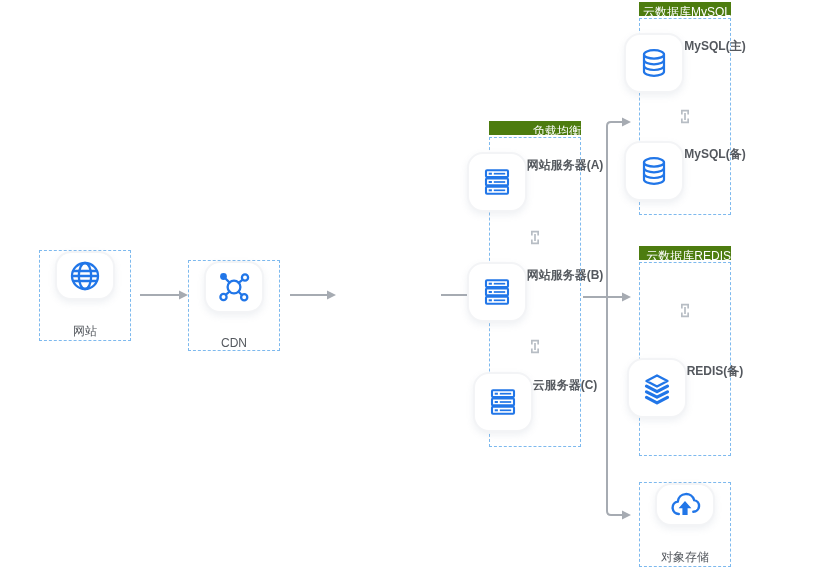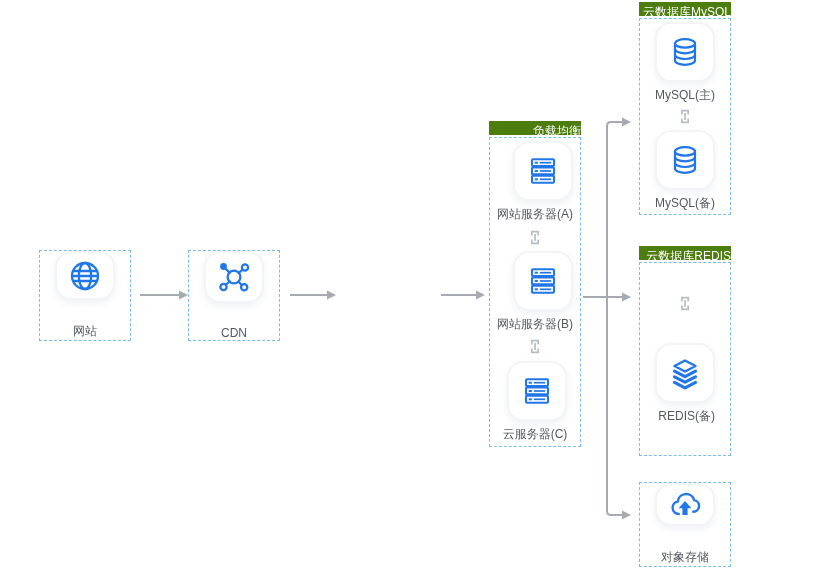--- a/index.html
+++ b/index.html
@@ -6,21 +6,21 @@
   body{font-family:"Liberation Sans","DejaVu Sans",sans-serif;}
   #canvas{position:relative;width:820px;height:572px;background:#ffffff;overflow:hidden;}
   #connectors{position:absolute;left:0;top:0;width:820px;height:572px;pointer-events:none;}
 
   .node,.group{position:absolute;box-sizing:border-box;}
   .node{border:1px dashed #7db9ee;display:flex;flex-direction:column;align-items:center;justify-content:center;gap:18px;}
   .group .ghead{height:14px;line-height:20px;background:#4d7c0f;color:#ffffff;font-size:12px;text-align:right;
                 overflow:hidden;white-space:nowrap;}
   .group .gbody{margin-top:2px;border:1px dashed #7db9ee;box-sizing:border-box;
                 display:flex;flex-direction:column;align-items:center;justify-content:space-evenly;}
-  .gunit{display:flex;flex-direction:column;align-items:flex-end;}
+  .gunit{display:flex;flex-direction:row;align-items:flex-start;font-weight:bold;}
 
   .card{width:56px;height:56px;background:#ffffff;border:2px solid #f3f4f6;border-radius:16px;
         box-shadow:0 3px 7px rgba(140,155,175,0.14);display:flex;align-items:center;justify-content:center;}
   .icon{width:34px;height:34px;color:#2176e8;}
   .nlabel{margin-top:5px;font-size:12px;color:#54585e;white-space:nowrap;}
   .linkicon{width:14px;height:19px;color:#b7bdc4;margin:1px 0;}
 </style>
 </head>
 <body>
 
@@ -129,21 +129,21 @@
 
   <div class="node" style="left:39px;top:250px;width:92px;height:91px">
     <div class="card">
       <svg class="icon">
           <use href="#ic-globe"></use>
         </svg>
     </div>
     <div class="nlabel">网站</div>
   </div>
 
-  <div class="node" style="left:188px;top:250px;width:92px;height:91px">
+  <div class="node" style="left:188px;top:260px;width:92px;height:91px">
     <div class="card">
       <svg class="icon">
           <use href="#ic-hub"></use>
         </svg>
     </div>
     <div class="nlabel">CDN</div>
   </div>
 
 
   <div class="group" style="left:489px;top:121px;width:92px">

